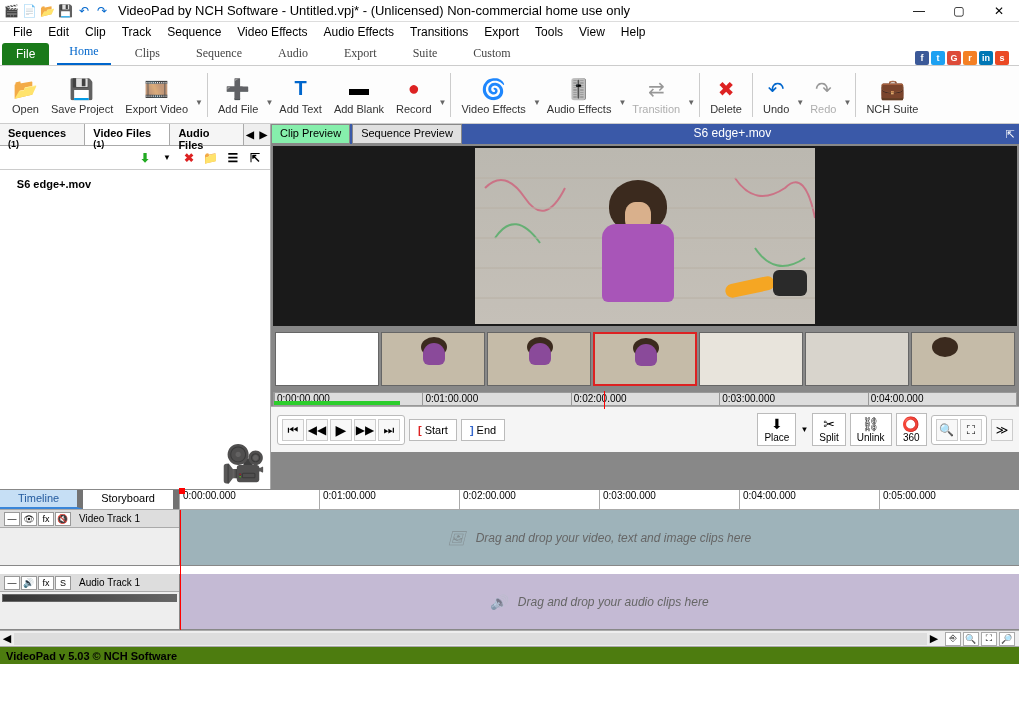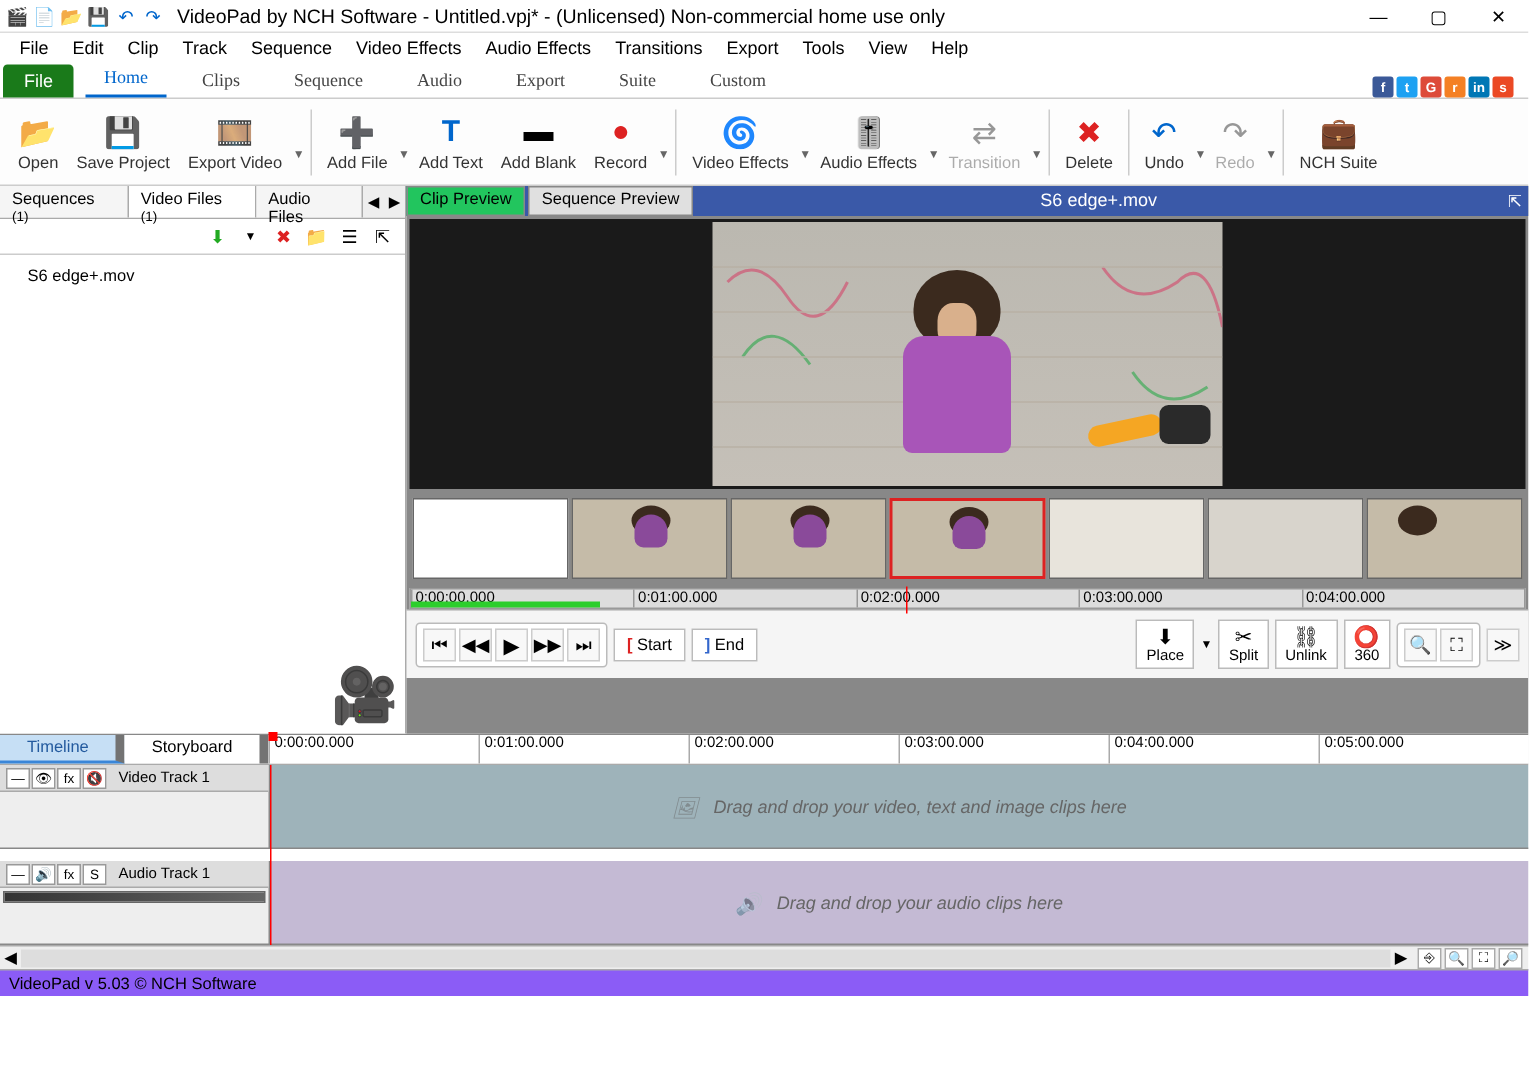--- a/index.html
+++ b/index.html
@@ -30,39 +30,39 @@
 .ribbon-btn .icon { font-size: 20px; height: 28px; display: flex; align-items: center; }
 .ribbon-btn .label { font-size: 11px; color: #333; white-space: nowrap; }
 .ribbon-btn.disabled { opacity: 0.4; }
 .ribbon-sep { width: 1px; height: 44px; background: #ccc; margin: 0 4px; }
 .ribbon-dd { font-size: 8px; margin-left: 1px; color: #666; align-self: flex-end; padding-bottom: 14px; }
 
 
 .main-area { display: flex; height: 365px; }
 
 
-.bin-panel { width: 296px; border-right: 1px solid #aaa; background: #fff; display: flex; flex-direction: column; }
+.bin-panel { width: 296px; border-right: 1px solid #aaa; background: #fff; display: flex; flex-direction: column; font-weight: bold; }
 .bin-tabs { height: 22px; display: flex; border-bottom: 1px solid #aaa; background: #f0f0f0; }
 .bin-tab { padding: 3px 8px; border-right: 1px solid #aaa; background: #f5f5f5; font-size: 11px; }
 .bin-tab.active { background: #fff; }
 .bin-tab sup { font-size: 9px; }
 .bin-nav { width: 14px; display:flex; align-items:center; justify-content:center; font-size:10px; background:#eee;}
 .bin-toolbar { height: 24px; display: flex; justify-content: flex-end; align-items: center; padding-right: 6px; gap: 4px; border-bottom: 1px solid #ccc; }
 .bin-tool { width: 18px; height: 18px; display: flex; align-items: center; justify-content: center; font-size: 12px; }
 .bin-content { flex: 1; padding: 6px; position: relative; }
 .clip-thumb { width: 96px; display: flex; flex-direction: column; align-items: center; }
 .thumb-box { width: 96px; height: 56px; background: #0a3d6b; border: 1px solid #999; position: relative; overflow:hidden; display:flex; align-items:center; justify-content:center; color:#fff; font-size:10px;}
 .thumb-box::after { content:"♪"; position:absolute; bottom:2px; right:4px; color:#3af; font-size:11px;}
 .thumb-label { font-size: 11px; margin-top: 2px; max-width: 96px; overflow: hidden; text-overflow: ellipsis; white-space: nowrap; }
 .camera-ghost { position:absolute; bottom:4px; right:4px; font-size:36px; color:#ddd;}
 
 
 .preview-panel { flex: 1; display: flex; flex-direction: column; background: #888; }
 .preview-tabs { height: 20px; display: flex; background: #3a59a8; color: #fff; align-items: stretch; }
-.preview-tab { padding: 2px 8px; background: #22c55e; color: #000; border: 1px solid #888; margin-right:2px; font-size:11px; }
+.preview-tab { padding: 2px 8px; background: #86efac; color: #000; border: 1px solid #888; margin-right:2px; font-size:11px; }
 .preview-tab.inactive { background:#e0e0e0; }
 .preview-title { flex: 1; text-align: center; font-size: 12px; padding-top: 2px; }
 .preview-video { height: 180px; background: #1a1a1a; display:flex; align-items:center; justify-content:center; margin: 2px; position:relative; }
 .video-frame { width: 340px; height: 176px; background: linear-gradient(180deg,#bbb8b0 0%,#c5c0b8 100%); position:relative; overflow:hidden;}
 .graffiti { position:absolute; inset:0; }
 .person { position:absolute; left:48%; top:18%; transform:translateX(-50%); width:120px; height:150px;}
 .hair { width:58px; height:52px; background:#3b2a1e; border-radius:50% 50% 45% 45%; margin:0 auto; position:relative;}
 .face { width:26px; height:30px; background:#d9b08c; border-radius:40%; position:absolute; top:22px; left:16px;}
 .torso { width:72px; height:78px; background:#a855b8; border-radius:14px 14px 6px 6px; margin:-8px auto 0; position:relative;}
 .mic { position:absolute; bottom:30px; right:40px; width:50px; height:14px; background:#f5a623; border-radius:8px; transform:rotate(-12deg);}
@@ -110,21 +110,21 @@
 .playhead-line { position:absolute; left:0; top:0; bottom:0; width:1px; background:red;}
 .track-gap { height:8px; background:#fff;}
 
 
 .hscroll { height:16px; background:#eee; border-top:1px solid #aaa; display:flex; align-items:center;}
 .hs-track{flex:1; height:12px; background:#ddd; position:relative;}
 .hs-right-icons{display:flex; gap:2px; padding:0 4px;}
 .hs-icon{width:16px; height:14px; border:1px solid #aaa; background:#fff; display:flex;align-items:center;justify-content:center;font-size:9px;}
 
 
-.status-bar { height:18px; background:#8b5cf6; border-top:1px solid #aaa; padding-left:6px; font-size:11px; display:flex; align-items:center;}
+.status-bar { height:18px; background:#4d7c0f; border-top:1px solid #aaa; padding-left:6px; font-size:11px; display:flex; align-items:center;font-weight:bold;}
 </style>
 </head>
 <body>
 
 <div class="title-bar">
   <span class="tb-icon">🎬</span>
   <span class="tb-icon">📄</span>
   <span class="tb-icon">📂</span>
   <span class="tb-icon">💾</span>
   <span class="tb-icon" style="color:#06c">↶</span>

